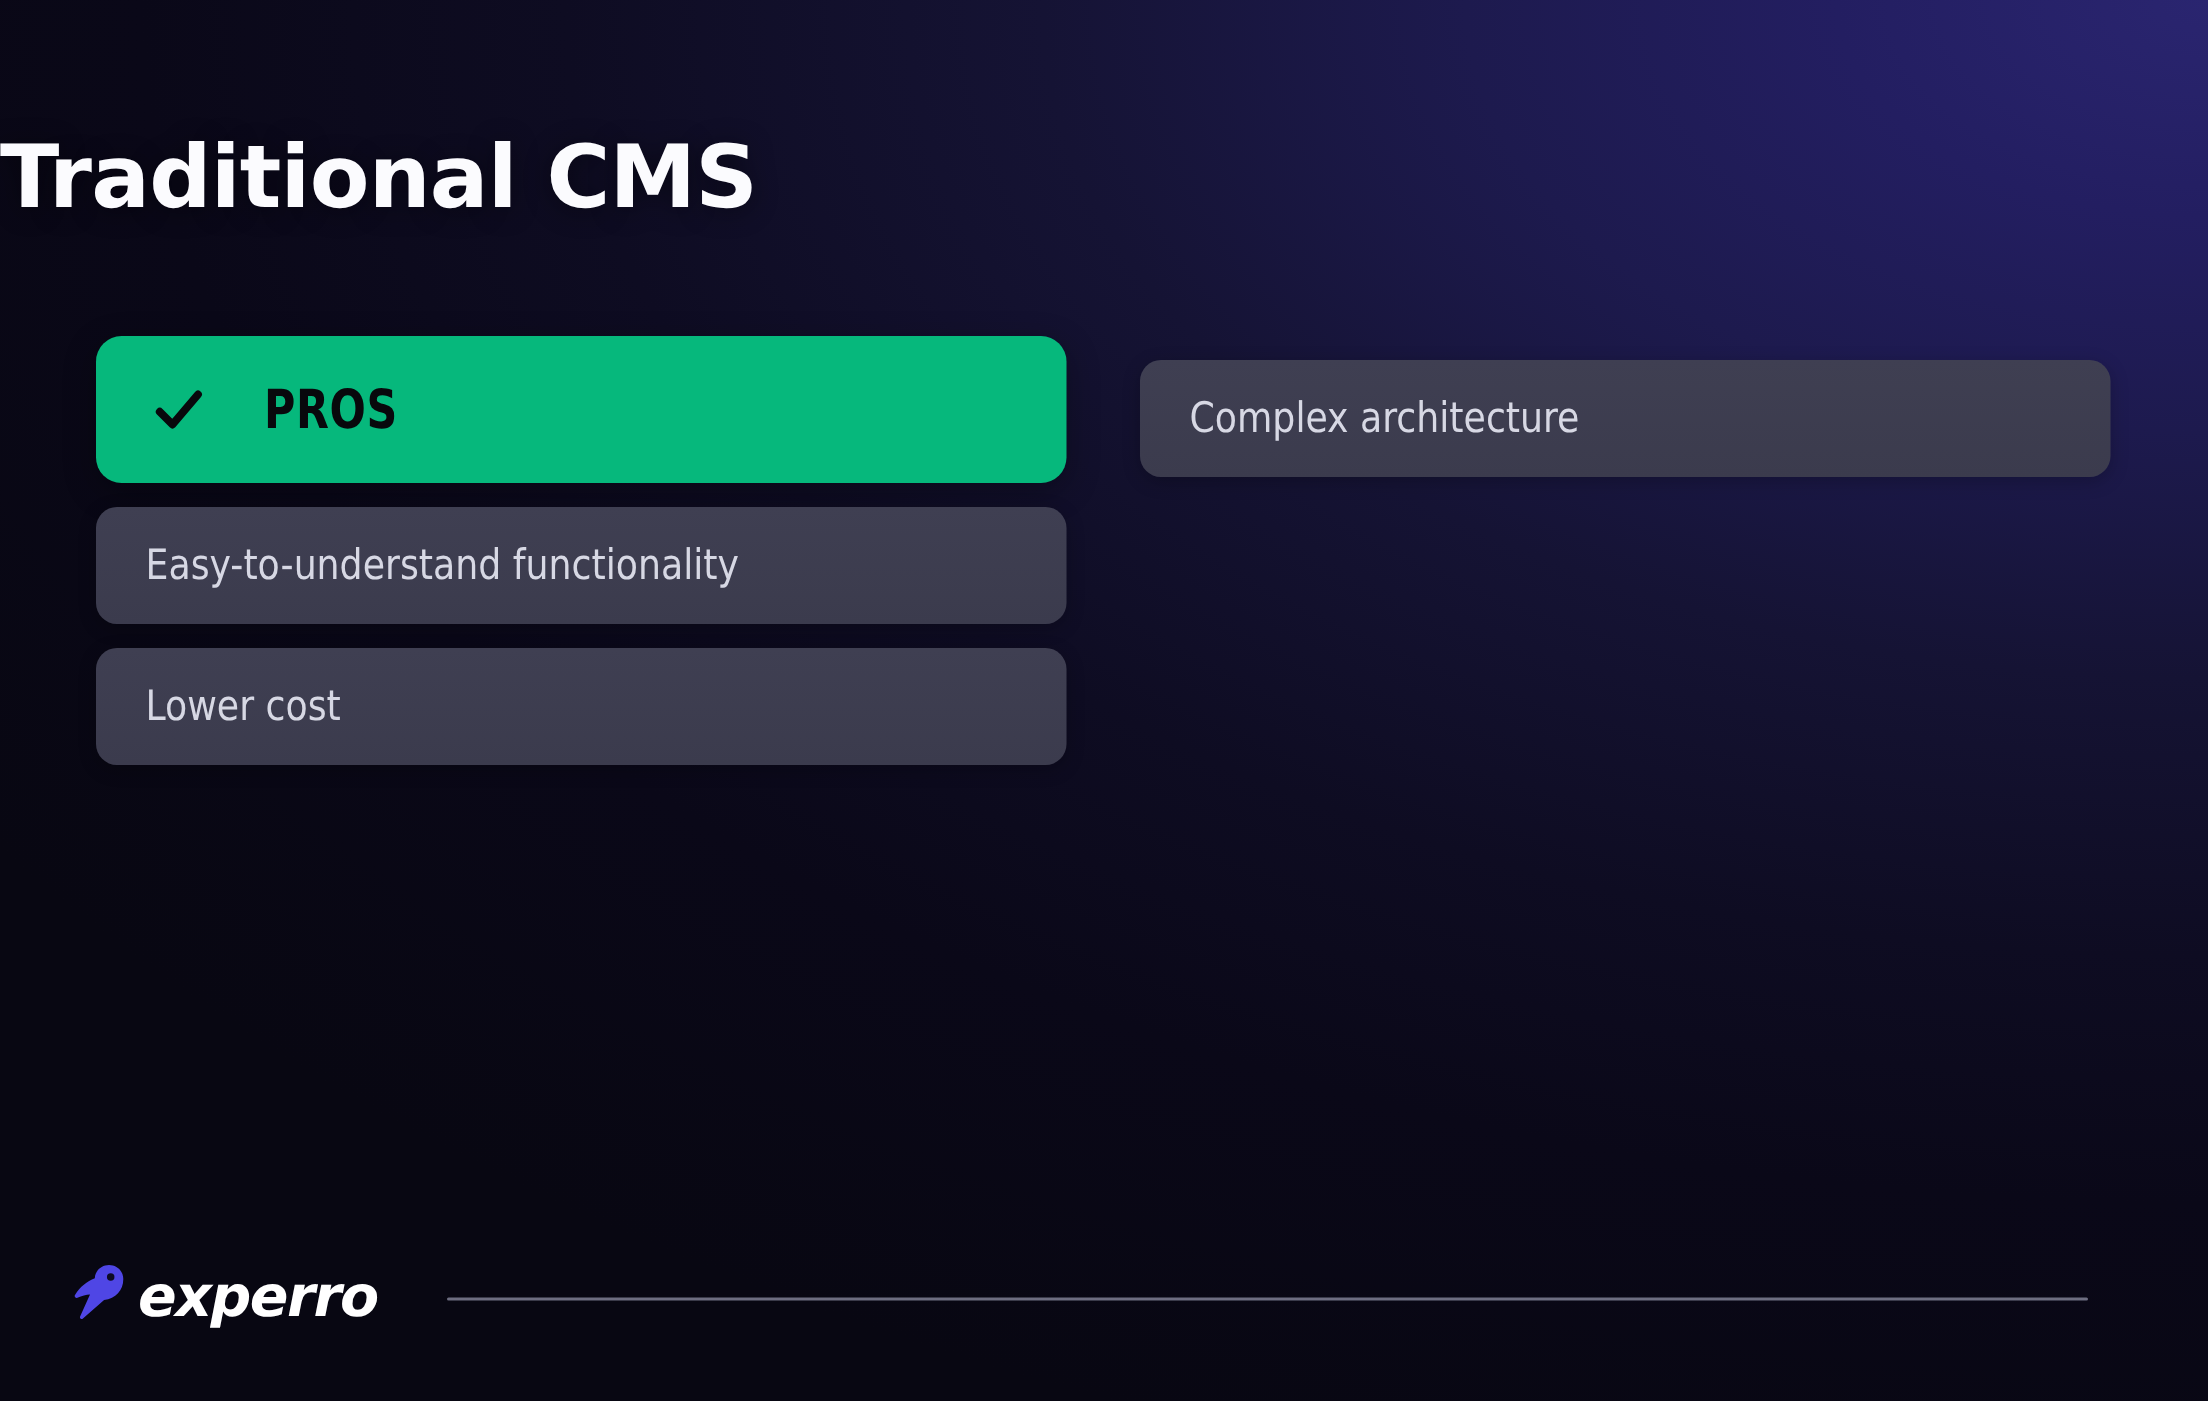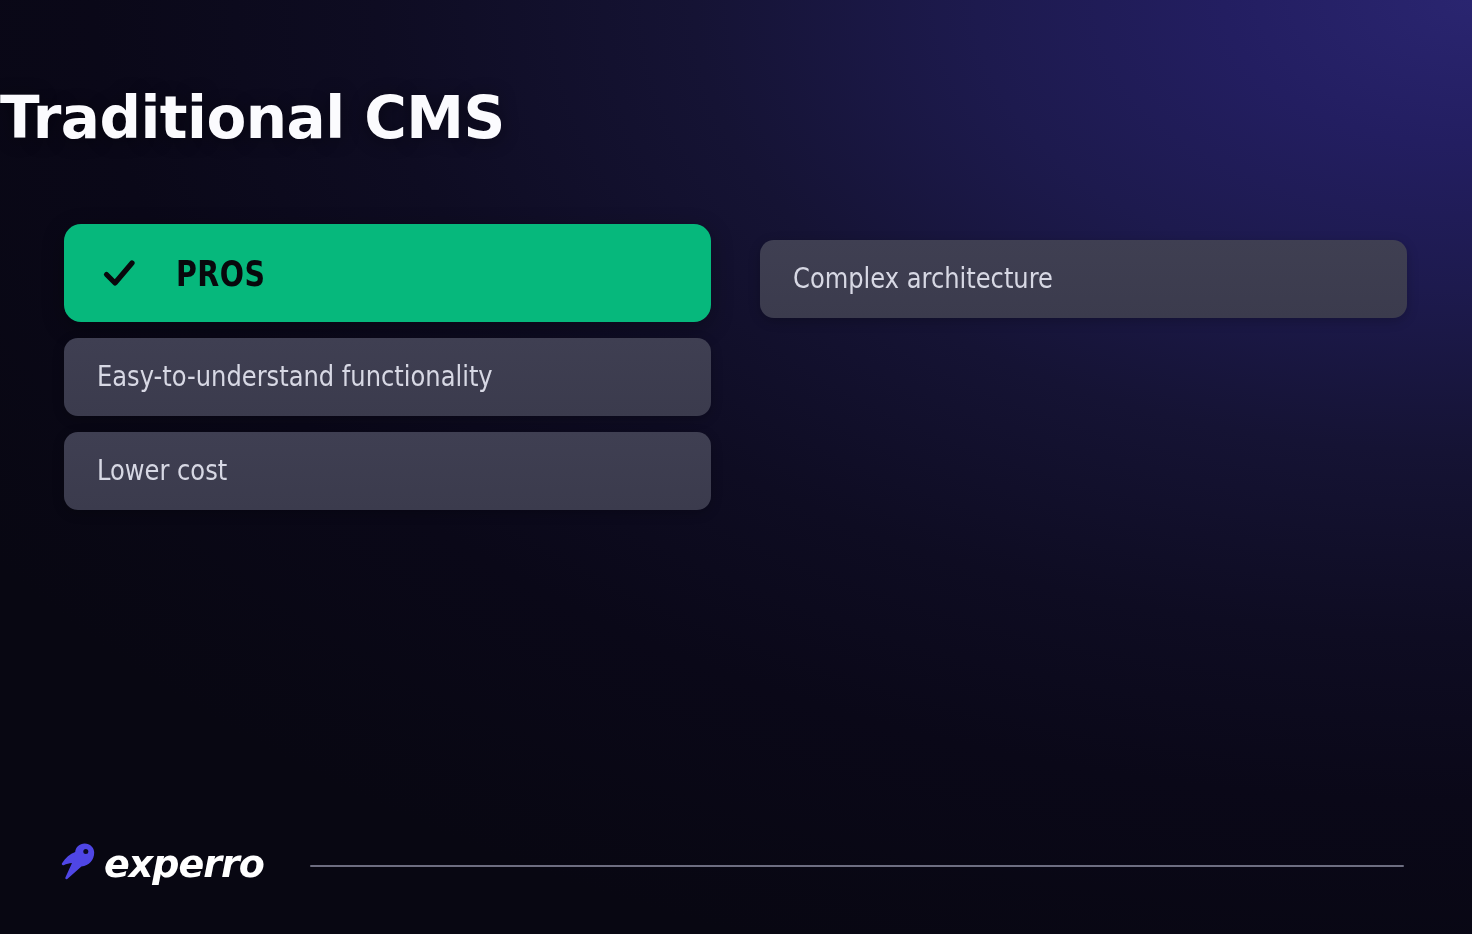--- a/index.html
+++ b/index.html
@@ -124,21 +124,21 @@
     color: #d7d8e4;
     line-height: 1;
     white-space: nowrap;
     transform: scaleX(0.96);
     transform-origin: left center;
   }
 
   
   .footer {
     position: absolute;
-    left: 60px;
+    left: 48px;
     bottom: 42px;
     width: 1344px;
     height: 56px;
     display: flex;
     align-items: center;
     gap: 40px;
     justify-content: space-between;
   }
 
   .brand {

